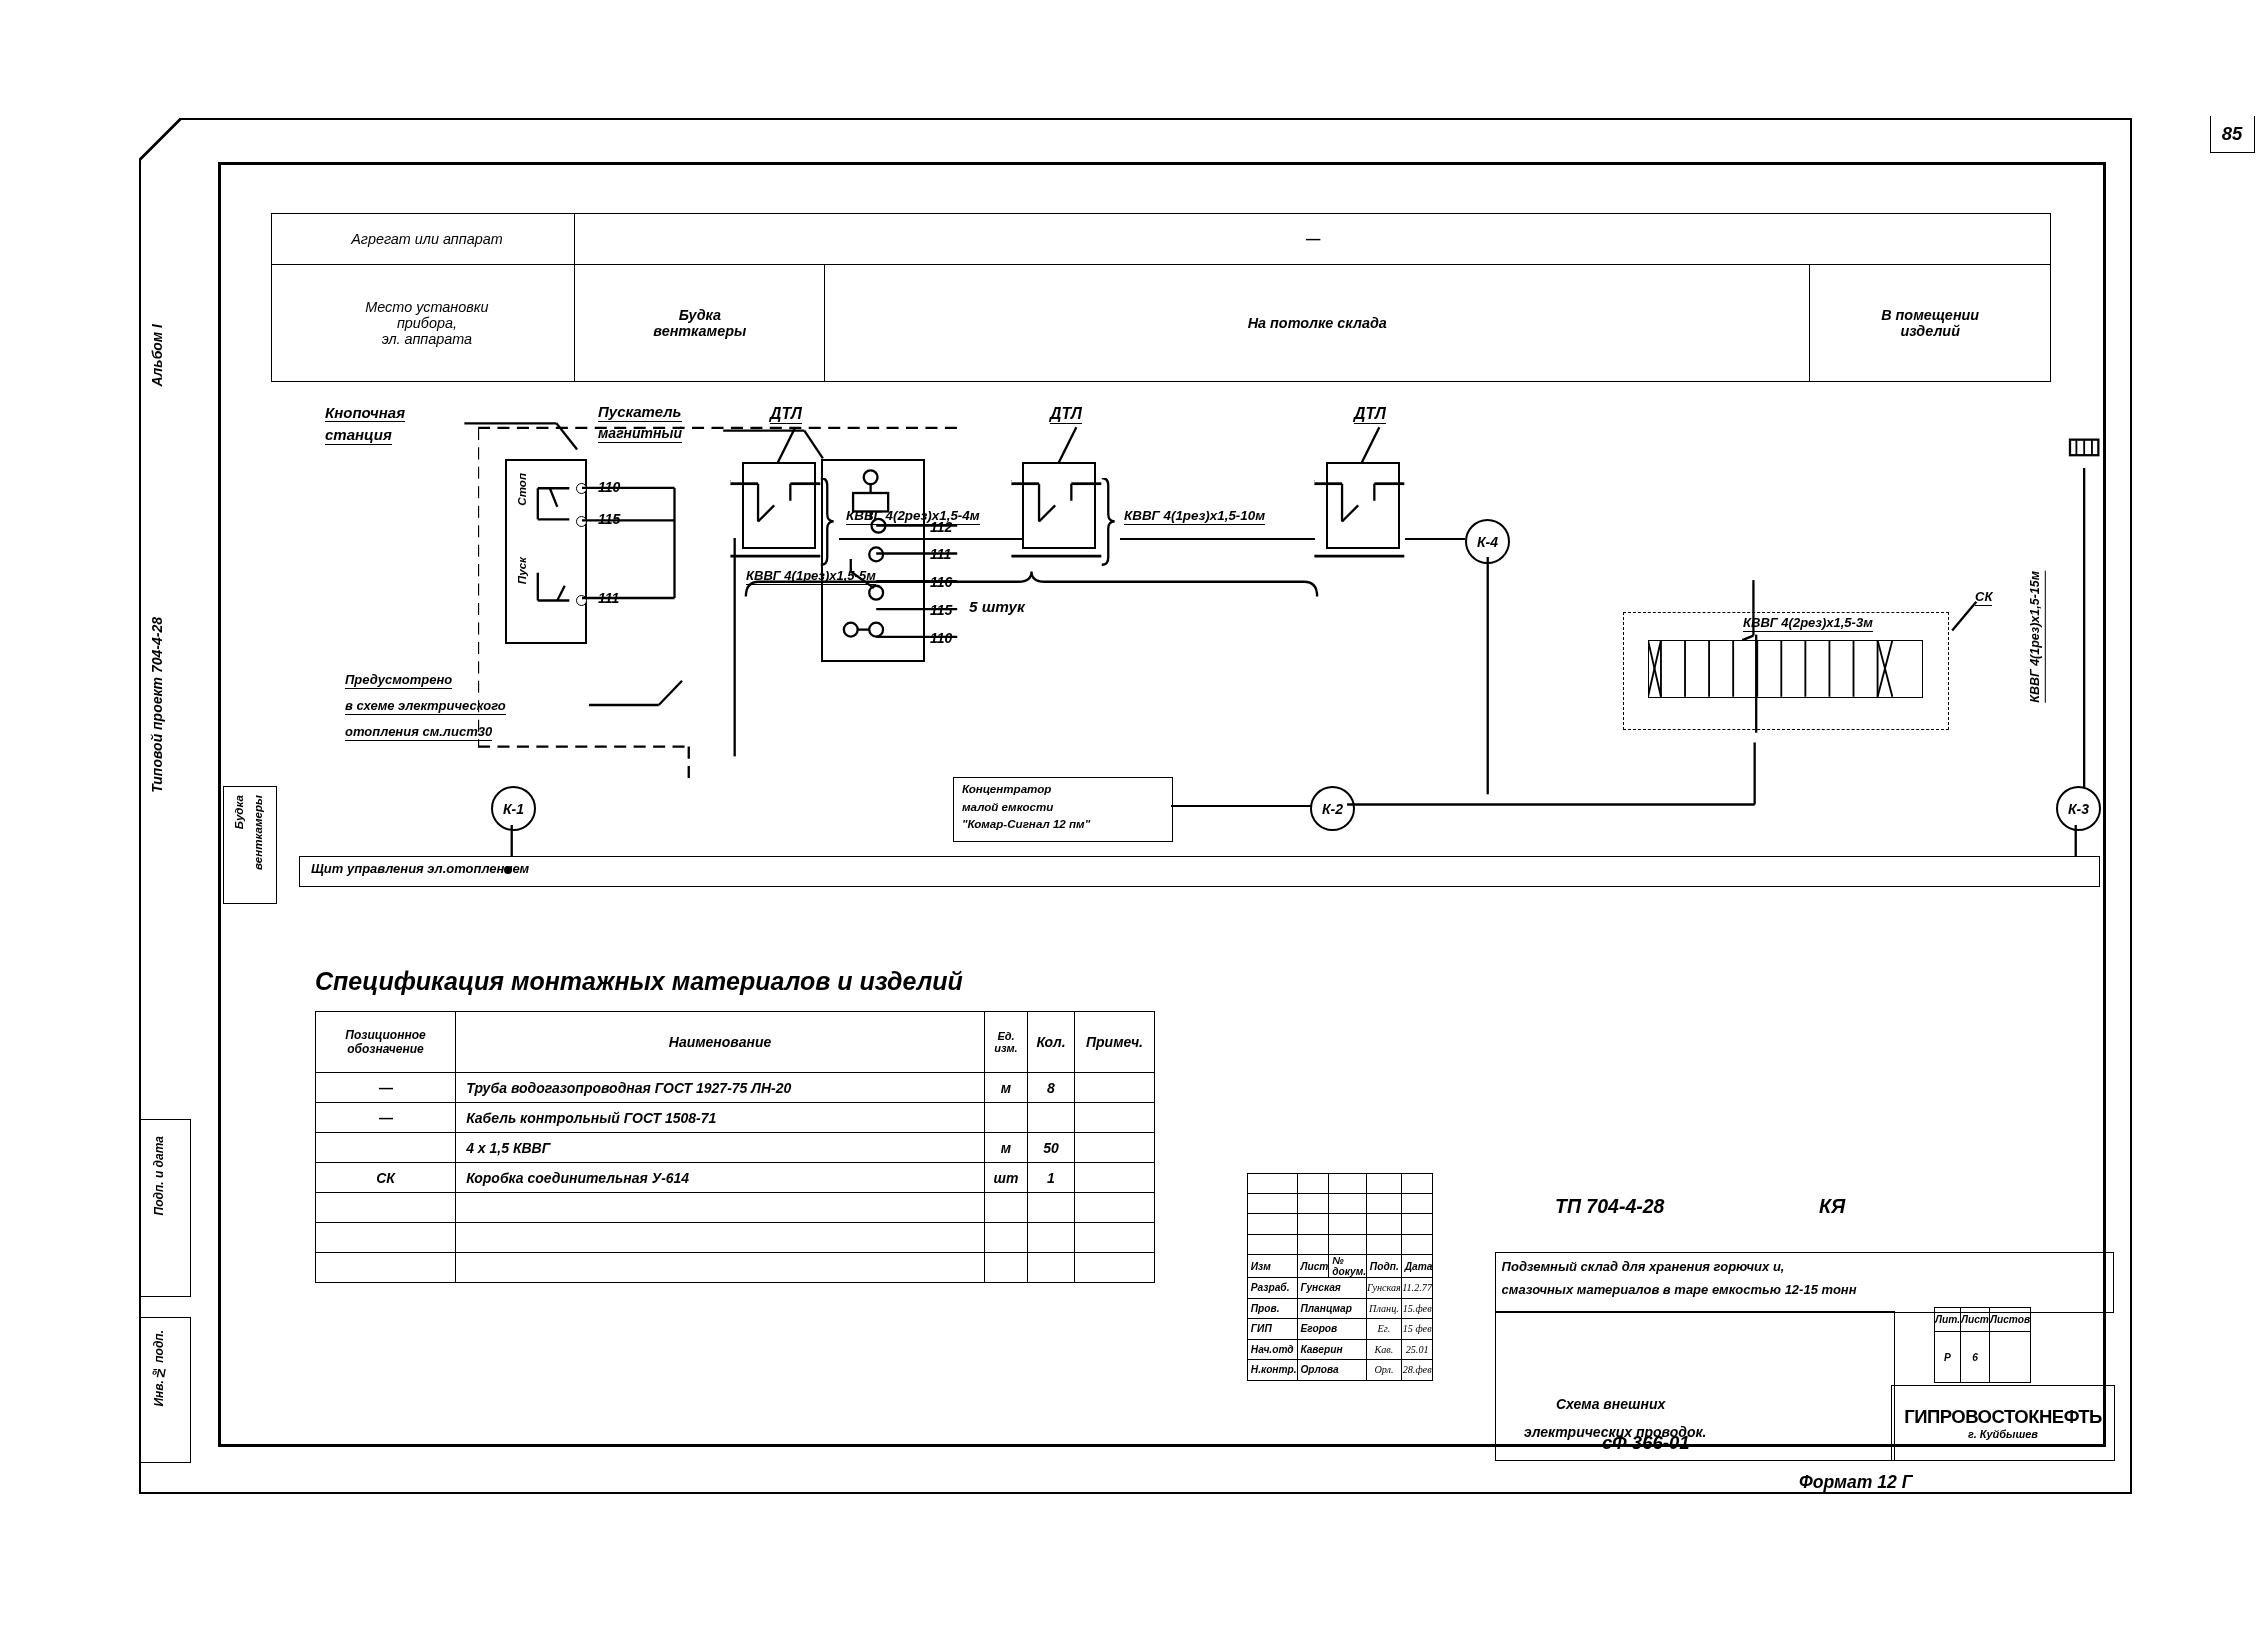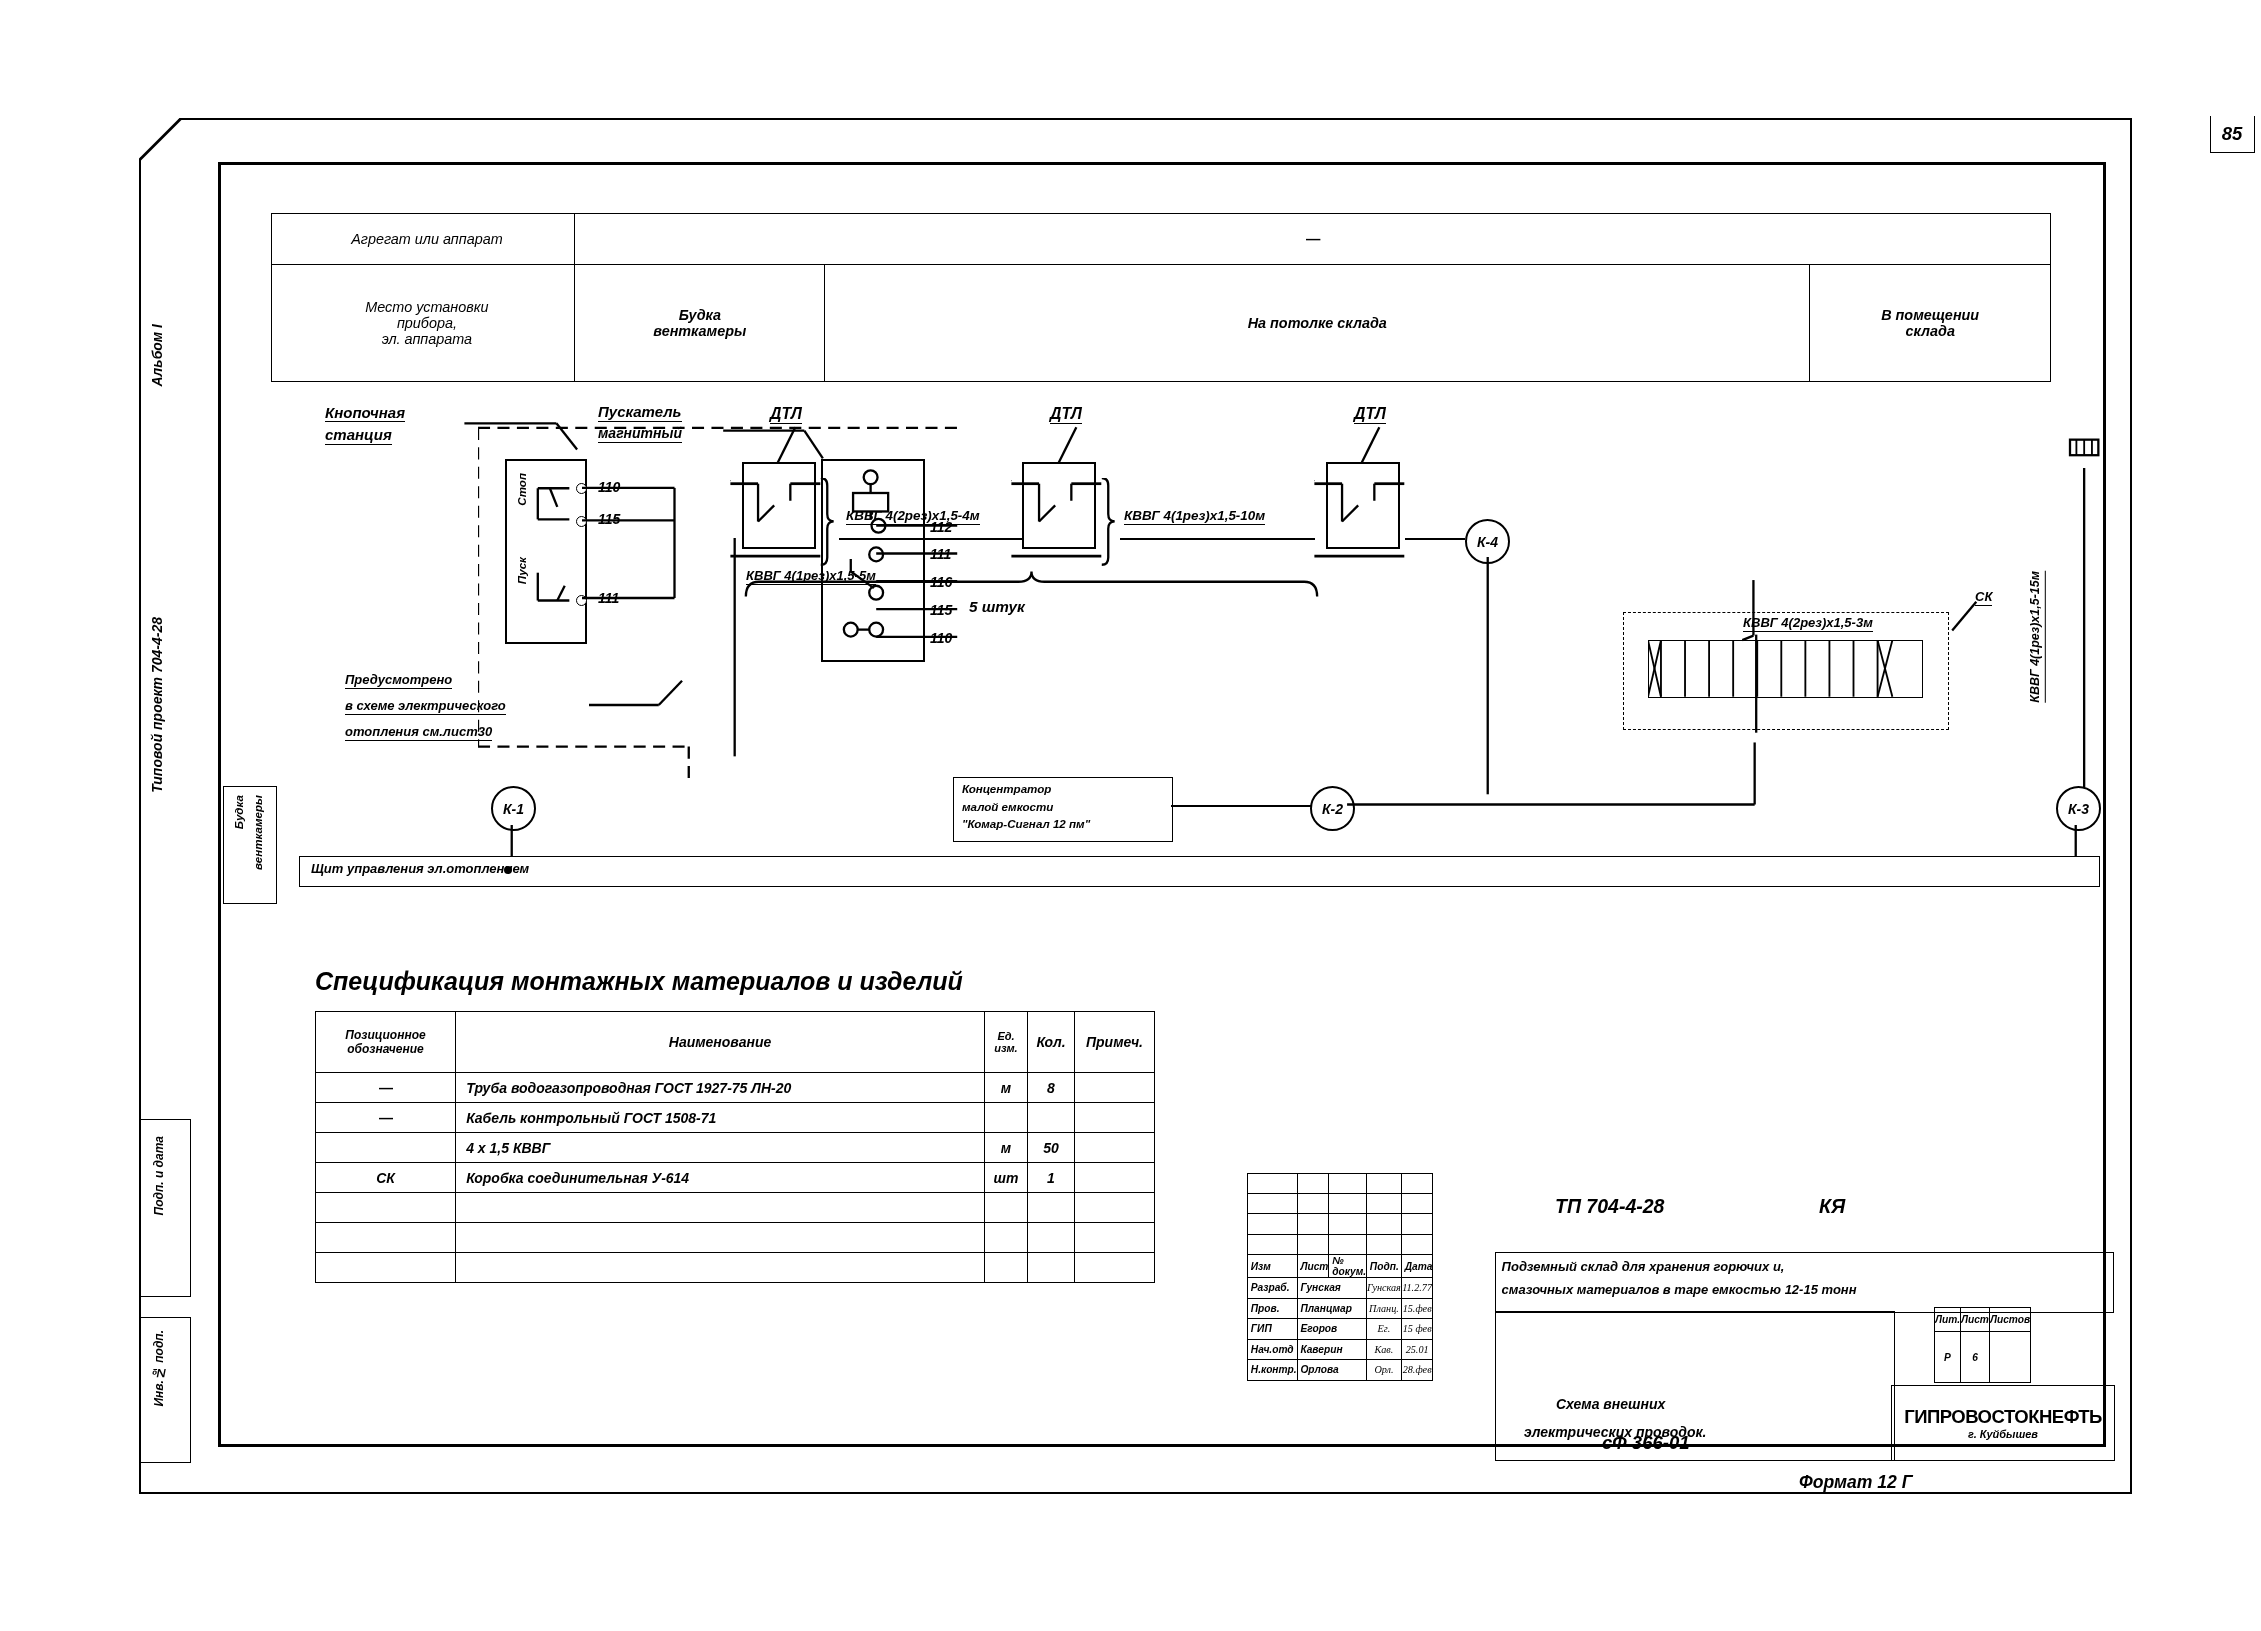--- a/index.html
+++ b/index.html
@@ -86,21 +86,21 @@
       <div>прибора,</div>
       <div>эл. аппарата</div>
     </td>
     <td class="hdr-txt" style="width:250px;">
       <div>Будка</div>
       <div>венткамеры</div>
     </td>
     <td class="hdr-txt" style="width:992px;">На потолке склада</td>
     <td class="hdr-txt" style="width:241px;">
       <div>В помещении</div>
-      <div>склада</div>
+      <div>изделий</div>
     </td>
   </tr>
 </tbody>
   </table>
 
 <div class="abs" id="schematic">
 
   <div class="abs lbl ul" style="left:107px;top:4.6px;font-size:15px;">Кнопочная</div>
   <div class="abs lbl ul" style="left:107px;top:27px;font-size:15px;">станция</div>
   <svg class="abs" style="left:246px;top:16px;" width="125" height="46" viewBox="0 0 270 100">

